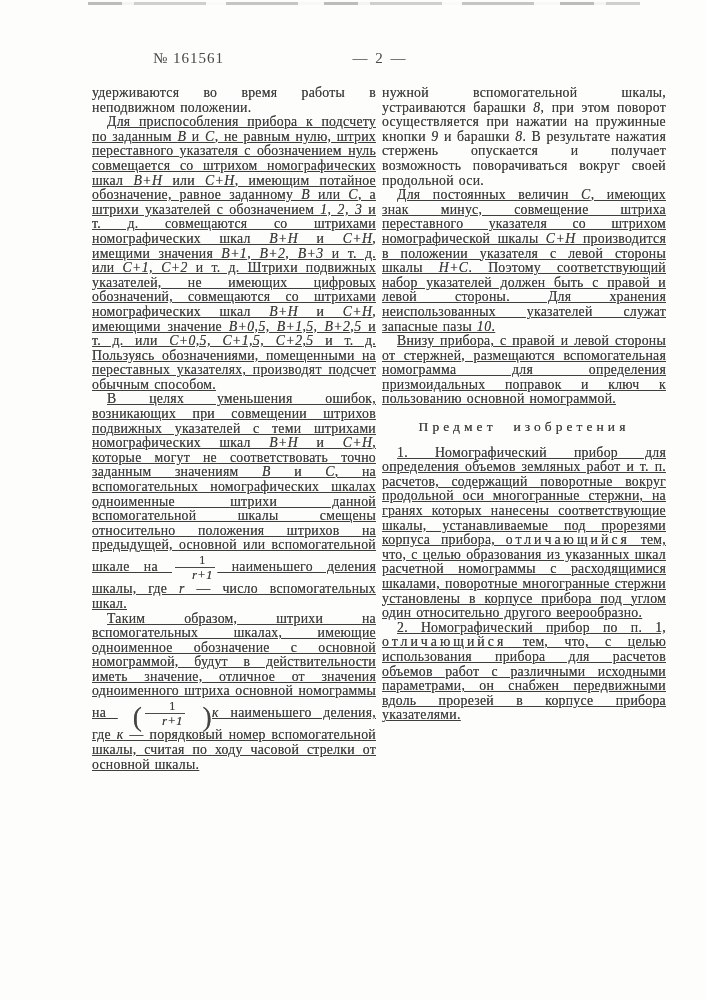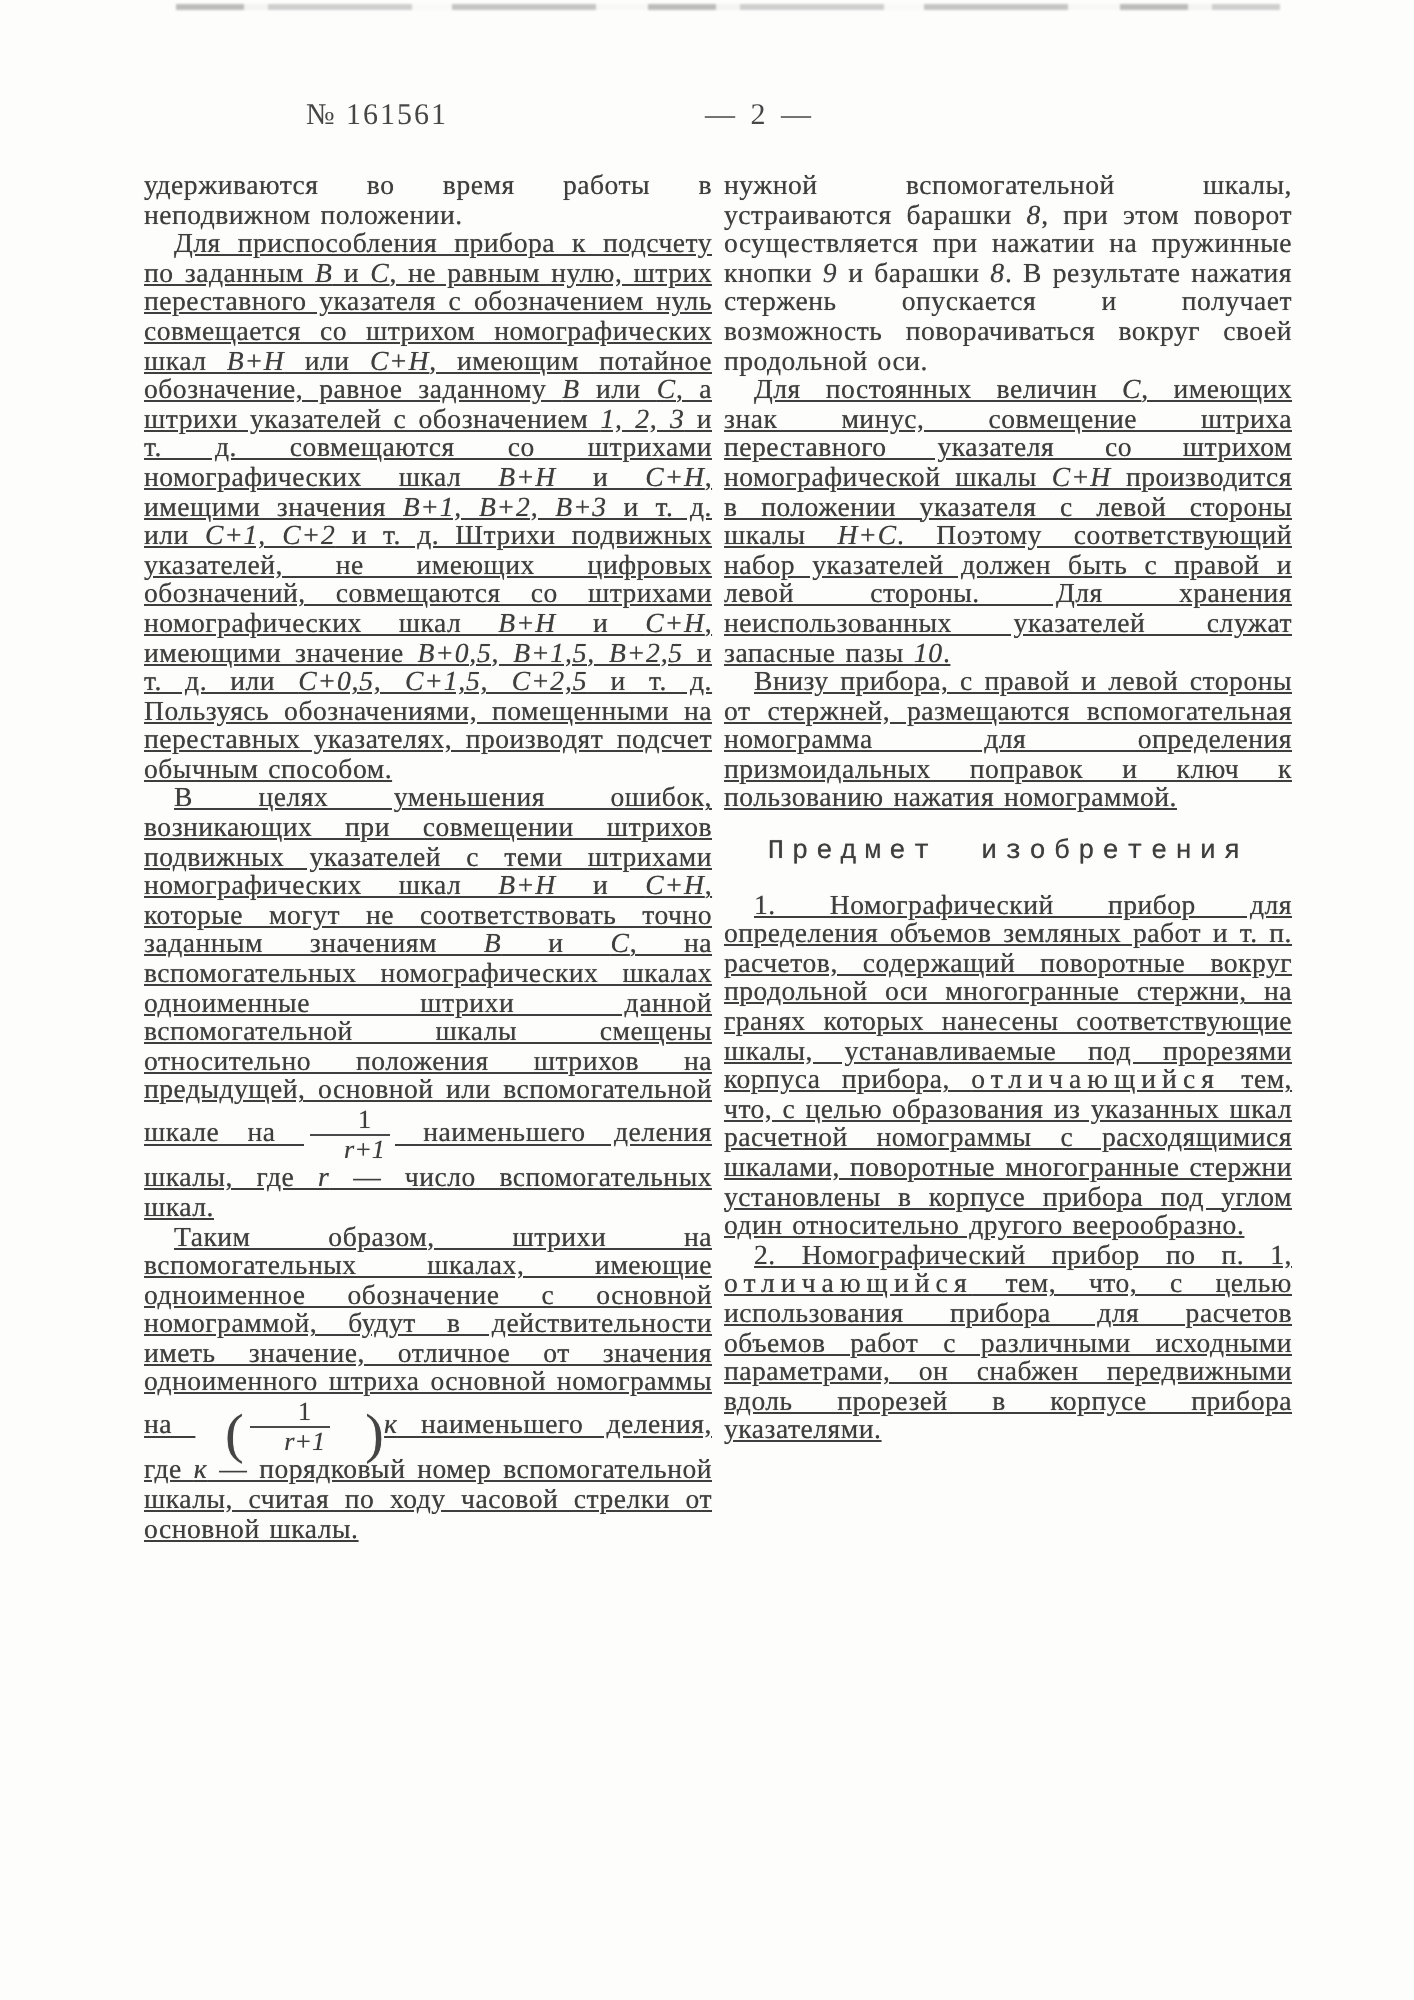--- a/index.html
+++ b/index.html
@@ -26,40 +26,39 @@
     filter:blur(.4px);
     opacity:.75;
   }
   .hdr{
     position:absolute;top:50px;left:0;width:707px;height:22px;
     font-size:15px;color:#474747;
   }
   .hdr .num{position:absolute;left:153px;top:0;letter-spacing:1px;}
   .hdr .pg{position:absolute;left:0;width:760px;text-align:center;top:0;letter-spacing:2px;}
   .content{
-    position:absolute;top:86px;left:72px;width:582px;
+    position:absolute;top:86px;left:92px;width:582px;
     display:flex;gap:6px;
   }
   .col{
     width:284px;
     font-size:13.8px;line-height:14.6px;
     text-align:justify;
     letter-spacing:.25px;
     word-spacing:1.2px;
     text-shadow:0 0 .35px rgba(62,62,62,.75);
   }
   .col p{margin:0;}
   .col p.indent{text-indent:15px;text-decoration:underline;}
   .col h3.heading{
     margin:13px 0 11px 0;
     font-size:13.5px;font-weight:normal;
     text-align:center;
     letter-spacing:.3em;word-spacing:.7em;
     text-indent:0;
-    font-family:Liberation Mono, monospace;
   }
   i.var{font-style:italic;letter-spacing:.4px;}
   .spaced{letter-spacing:.22em;}
   .fracwrap{white-space:nowrap;}
   .frac{
     display:inline-block;text-align:center;vertical-align:-0.65em;
     line-height:1.08;font-size:.95em;margin:0 3px;letter-spacing:0;
   }
   .frac .num{display:block;border-bottom:1px solid #4a4a4a;padding:0 4px;}
   .frac .den{display:block;font-style:italic;padding:0 2px;text-align:center;}
@@ -80,19 +79,19 @@
   <div class="content">
     <div class="col">
         <p class="">удерживаются во время работы в неподвижном положении.</p>
         <p class="indent">Для приспособления прибора к подсчету по заданным <i class="var">В</i> и <i class="var">С</i>, не равным нулю, штрих переставного указателя с обозначением нуль совмещается со штрихом номографических шкал <i class="var">В+Н</i> или <i class="var">С+Н</i>, имеющим потайное обозначение, равное заданному <i class="var">В</i> или <i class="var">С</i>, а штрихи указателей с обозначением <i class="var">1, 2, 3</i> и т. д. совмещаются со штрихами номографических шкал <i class="var">В+Н</i> и <i class="var">С+Н</i>, имещими значения <i class="var">В+1, В+2, В+3</i> и т. д. или <i class="var">С+1, С+2</i> и т. д. Штрихи подвижных указателей, не имеющих цифровых обозначений, совмещаются со штрихами номографических шкал <i class="var">В+Н</i> и <i class="var">С+Н</i>, имеющими значение <i class="var">В+0,5, В+1,5, В+2,5</i> и т. д. или <i class="var">С+0,5, С+1,5, С+2,5</i> и т. д. Пользуясь обозначениями, помещенными на переставных указателях, производят подсчет обычным способом.</p>
         <p class="indent">В целях уменьшения ошибок, возникающих при совмещении штрихов подвижных указателей с теми штрихами номографических шкал <i class="var">В+Н</i> и <i class="var">С+Н</i>, которые могут не соответствовать точно заданным значениям <i class="var">В</i> и <i class="var">С</i>, на вспомогательных номографических шкалах одноименные штрихи данной вспомогательной шкалы смещены относительно положения штрихов на предыдущей, основной или вспомогательной шкале на <span class="fracwrap"><span class="frac"><span class="num">1</span><span class="den">r+1</span></span></span> наименьшего деления шкалы, где <i class="var">r</i> — число вспомогательных шкал.</p>
         <p class="indent">Таким образом, штрихи на вспомогательных шкалах, имеющие одноименное обозначение с основной номограммой, будут в действительности иметь значение, отличное от значения одноименного штриха основной номограммы на <span class="fracwrap"><span class="paren">(</span><span class="frac"><span class="num">1</span><span class="den">r+1</span></span><span class="paren">)</span></span><i class="var">к</i> наименьшего деления, где <i class="var">к</i> — порядковый номер вспомогательной шкалы, считая по ходу часовой стрелки от основной шкалы.</p>
       </div>
     <div class="col">
         <p class="">нужной вспомогательной шкалы, устраиваются барашки <i class="var">8</i>, при этом поворот осуществляется при нажатии на пружинные кнопки <i class="var">9</i> и барашки <i class="var">8</i>. В результате нажатия стержень опускается и получает возможность поворачиваться вокруг своей продольной оси.</p>
         <p class="indent">Для постоянных величин <i class="var">С</i>, имеющих знак минус, совмещение штриха переставного указателя со штрихом номографической шкалы <i class="var">С+Н</i> производится в положении указателя с левой стороны шкалы <i class="var">Н+С</i>. Поэтому соответствующий набор указателей должен быть с правой и левой стороны. Для хранения неиспользованных указателей служат запасные пазы <i class="var">10</i>.</p>
-        <p class="indent">Внизу прибора, с правой и левой стороны от стержней, размещаются вспомогательная номограмма для определения призмоидальных поправок и ключ к пользованию нажатия номограммой.</p>
+        <p class="indent">Внизу прибора, с правой и левой стороны от стержней, размещаются вспомогательная номограмма для определения призмоидальных поправок и ключ к пользованию основной номограммой.</p>
         <h3 class="heading">Предмет изобретения</h3>
         <p class="indent">1. Номографический прибор для определения объемов земляных работ и т. п. расчетов, содержащий поворотные вокруг продольной оси многогранные стержни, на гранях которых нанесены соответствующие шкалы, устанавливаемые под прорезями корпуса прибора, <span class="spaced">отличающийся</span> тем, что, с целью образования из указанных шкал расчетной номограммы с расходящимися шкалами, поворотные многогранные стержни установлены в корпусе прибора под углом один относительно другого веерообразно.</p>
         <p class="indent">2. Номографический прибор по п. 1, <span class="spaced">отличающийся</span> тем, что, с целью использования прибора для расчетов объемов работ с различными исходными параметрами, он снабжен передвижными вдоль прорезей в корпусе прибора указателями.</p>
       </div>
   </div>
 </div>
 
 </body></html>

